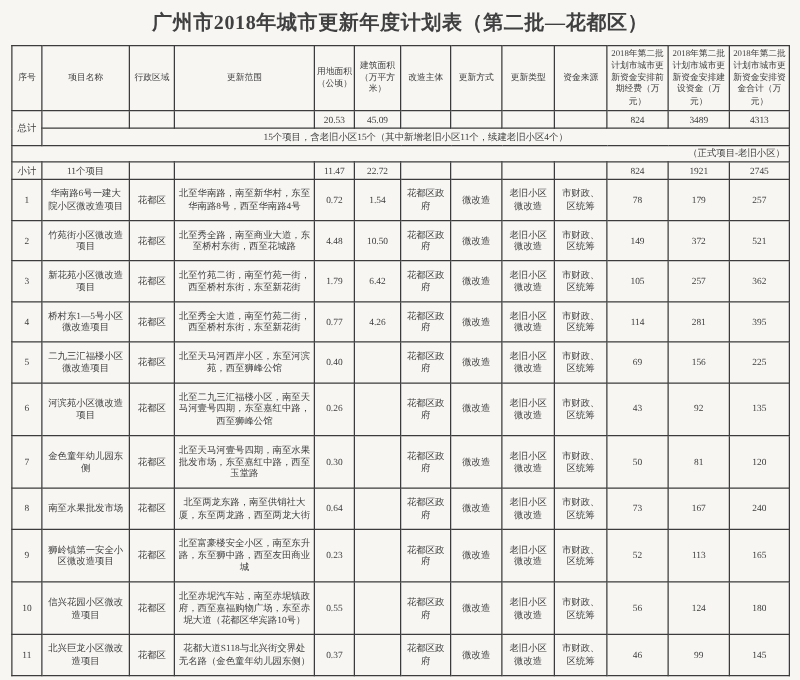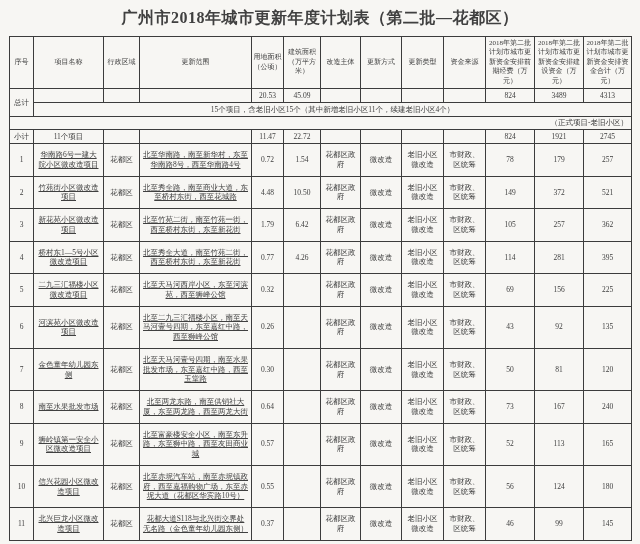--- a/index.html
+++ b/index.html
@@ -23,21 +23,21 @@
     word-break:break-all;
   }
   table.plan th {
     font-weight:normal; font-size:7px; line-height:1.35; padding:2px 1px;
     height:44px;
   }
   td.left { text-align:left; }
   tr.row-small td { height:11px; padding:1px 3px; }
   tr.row-section td { height:10px; padding:1px 3px; text-align:right; }
   tbody.projects td { padding:6px 2px; }
-  tbody.projects td.left { padding:6px 3px;text-decoration:underline; }
+  tbody.projects td.left { padding:6px 3px; }
 </style>
 </head>
 <body>
 
 <div class="canvas">
 
   <div class="title">广州市2018年城市更新年度计划表（第二批—花都区）</div>
 
   <table class="plan">
     <colgroup>
@@ -169,21 +169,21 @@
           <td>市财政、区统筹</td>
           <td>114</td>
           <td>281</td>
           <td>395</td>
         </tr>
         <tr>
           <td>5</td>
           <td class="left">二九三汇福楼小区微改造项目</td>
           <td>花都区</td>
           <td class="left">北至天马河西岸小区，东至河滨苑，西至狮峰公馆</td>
-          <td>0.32</td>
+          <td>0.40</td>
           <td></td>
           <td>花都区政府</td>
           <td>微改造</td>
           <td>老旧小区微改造</td>
           <td>市财政、区统筹</td>
           <td>69</td>
           <td>156</td>
           <td>225</td>
         </tr>
         <tr>
@@ -229,21 +229,21 @@
           <td>市财政、区统筹</td>
           <td>73</td>
           <td>167</td>
           <td>240</td>
         </tr>
         <tr>
           <td>9</td>
           <td class="left">狮岭镇第一安全小区微改造项目</td>
           <td>花都区</td>
           <td class="left">北至富豪楼安全小区，南至东升路，东至狮中路，西至友田商业城</td>
-          <td>0.57</td>
+          <td>0.23</td>
           <td></td>
           <td>花都区政府</td>
           <td>微改造</td>
           <td>老旧小区微改造</td>
           <td>市财政、区统筹</td>
           <td>52</td>
           <td>113</td>
           <td>165</td>
         </tr>
         <tr>

